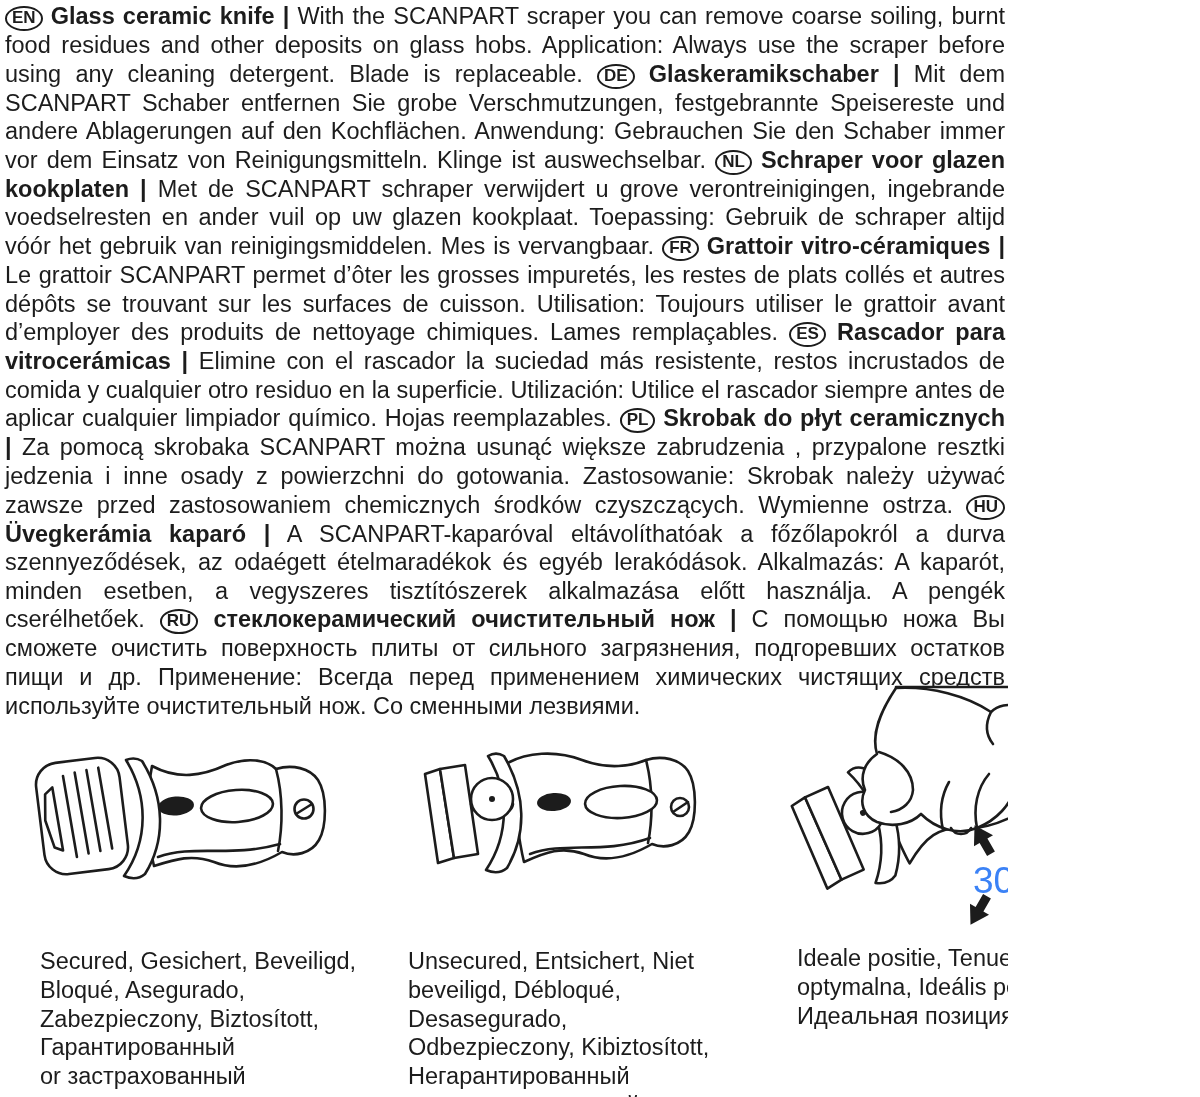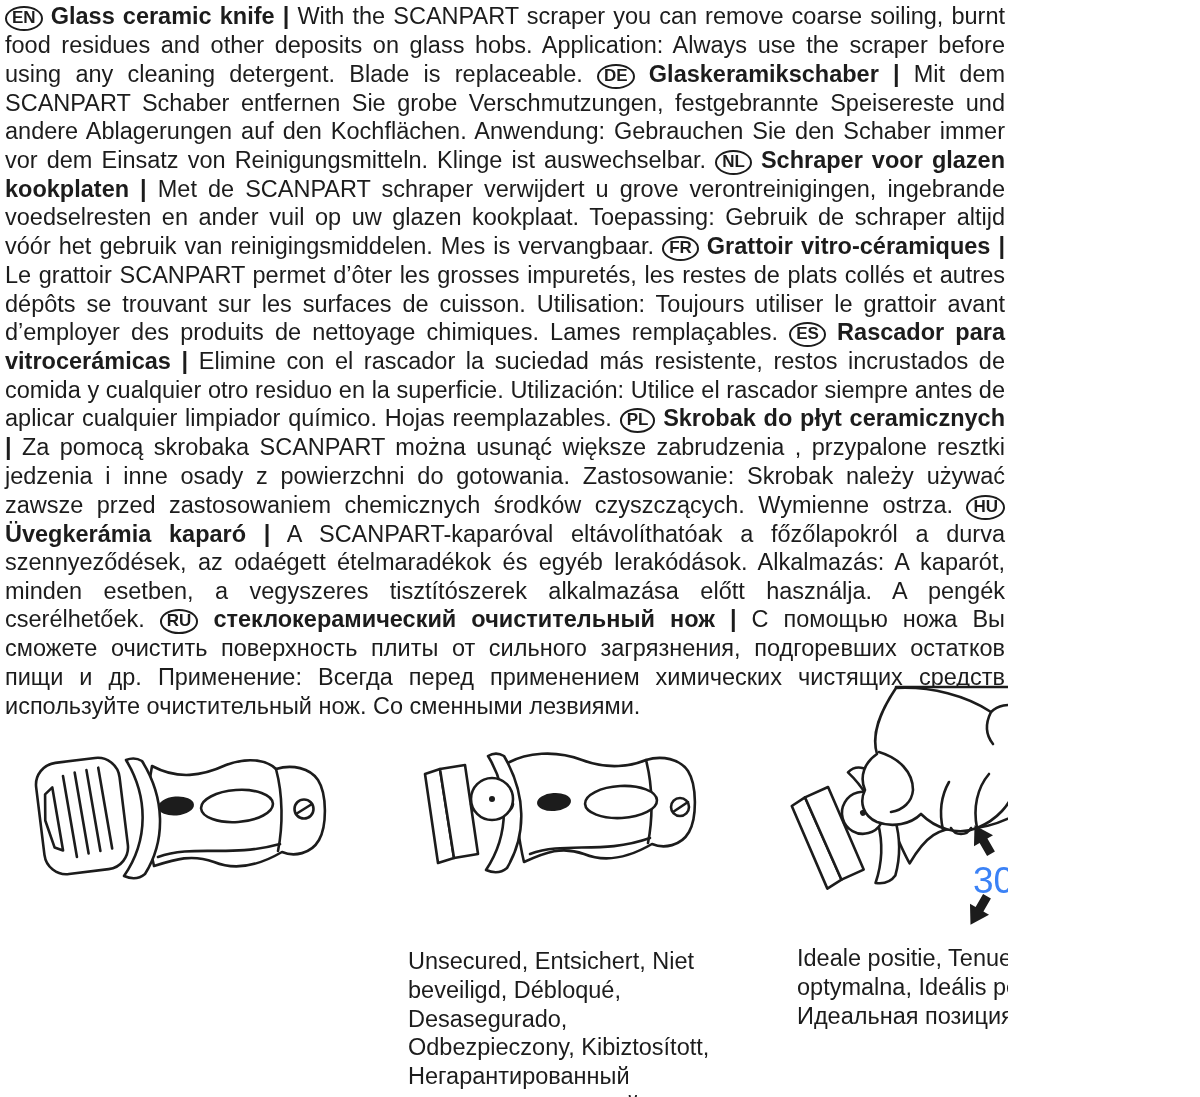--- a/index.html
+++ b/index.html
@@ -124,20 +124,27 @@
       <path class="ln" d="M202,160 C198,140 202,120 214,106"></path>
       <path class="ln" d="M168,162 C164,144 166,128 174,114"></path>
       <path class="ln" d="M216,44 C210,56 210,66 218,76"></path>
       <path class="ln" d="M176,160 C180,168 192,168 196,160"></path>
       <path class="bk" transform="translate(208,172) rotate(-30)" d="M0,-17 L11,1 L4.5,1 L4.5,16 L-4.5,16 L-4.5,1 L-11,1 Z"></path>
       <path class="bk" transform="translate(204,242) rotate(-150)" d="M0,-17 L11,1 L4.5,1 L4.5,16 L-4.5,16 L-4.5,1 L-11,1 Z"></path>
     </svg>
     <span id="angle-label">30°</span>
   </div>
 
+  <div class="caption" style="left:40px;top:947px;width:350px;">
+    <div>Secured, Gesichert, Beveiligd,</div>
+    <div>Bloqué, Asegurado,</div>
+    <div>Zabezpieczony, Biztosított,</div>
+    <div>Гарантированный</div>
+    <div>or застрахованный</div>
+  </div>
 
   <div class="caption" style="left:408px;top:947px;width:360px;">
     <div>Unsecured, Entsichert, Niet</div>
     <div>beveiligd, Débloqué,</div>
     <div>Desasegurado,</div>
     <div>Odbezpieczony, Kibiztosított,</div>
     <div>Негарантированный</div>
     <div>or незастрахованный</div>
   </div>
 

